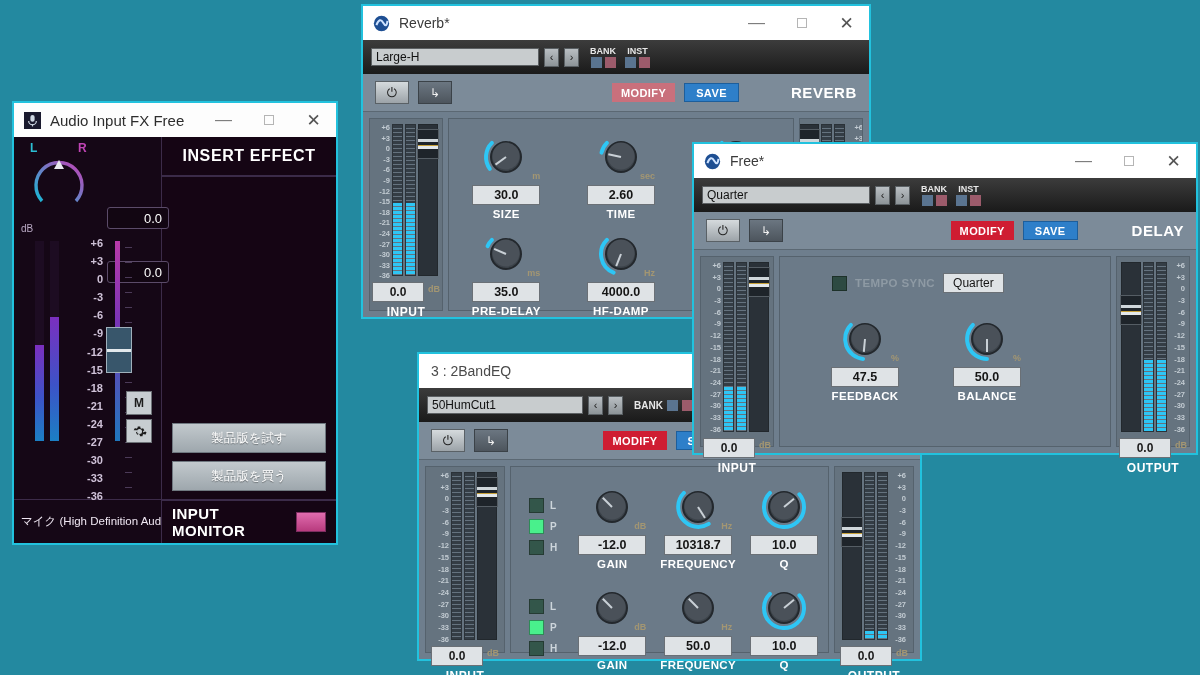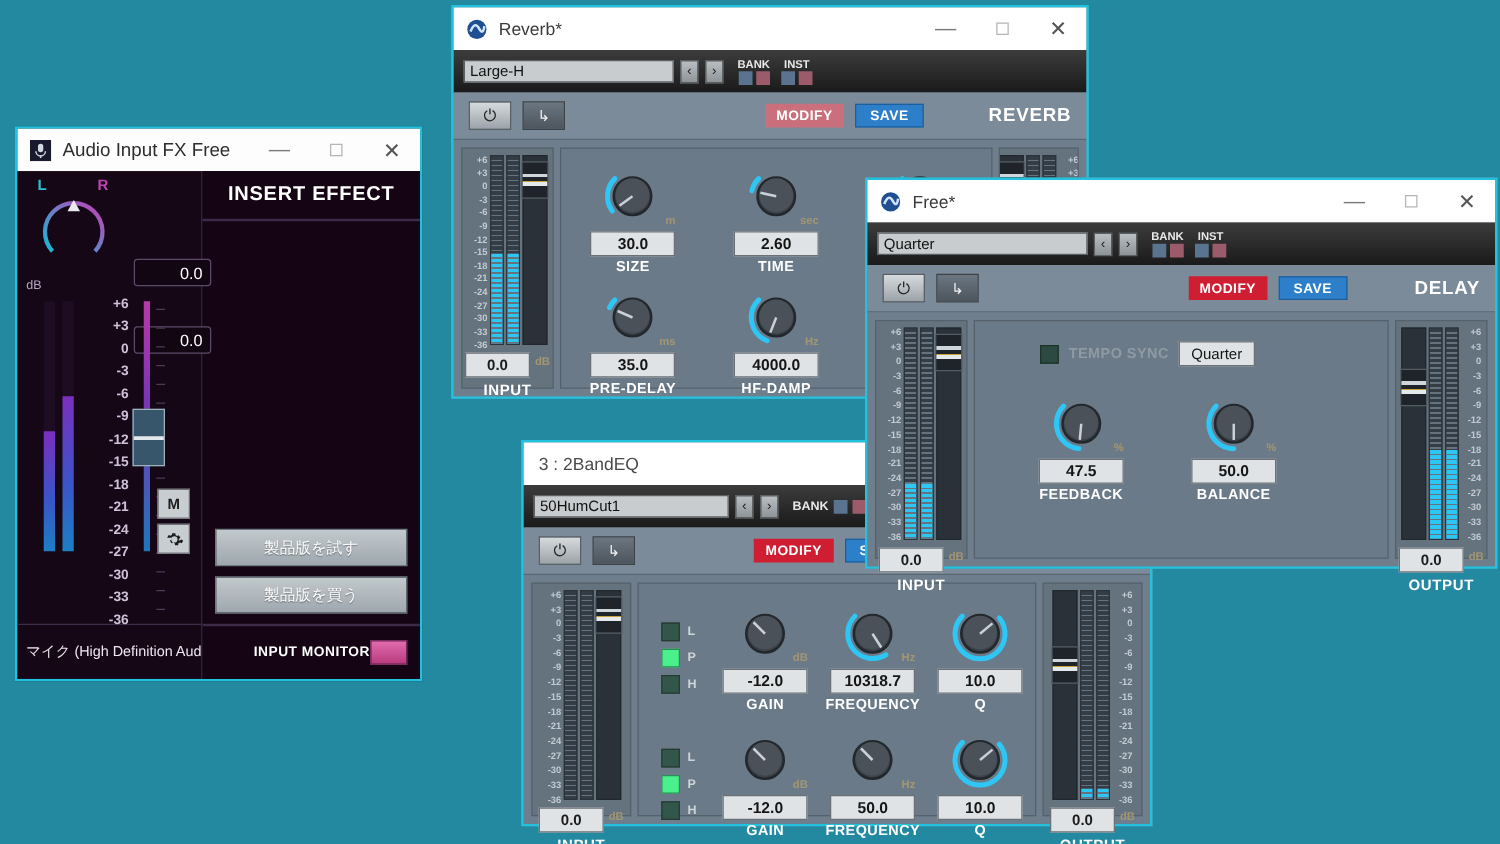--- a/index.html
+++ b/index.html
@@ -68,21 +68,21 @@
 
   .insert-hd { height:40px; display:flex; align-items:center; justify-content:center;
                color:#fff; font-weight:bold; font-size:16px; letter-spacing:.6px;
                border-bottom:2px solid #3b2b49;}
   .slots { flex:1; padding:8px 10px 0 10px; }
   .buybtn { height:30px; margin:0 0 8px 0; background:linear-gradient(to bottom,#c2c9cd,#9ea7ad);
             border:1px solid #6f7880; display:flex; align-items:center; justify-content:center;
             color:#fff; font-size:12.5px; text-shadow:0 1px 1px rgba(0,0,0,.4);}
   .immon { height:44px; border-top:2px solid #3b2b49; display:flex; align-items:center;
            padding:0 10px; }
-  .immon-lbl { flex:1; color:#fff; font-weight:bold; font-size:11px; letter-spacing:.4px;text-align:right;}
+  .immon-lbl { flex:1; color:#fff; font-weight:bold; font-size:15px; letter-spacing:.4px;}
   .immon-led { width:30px; height:20px; border:1px solid #7c2e60;
                background:linear-gradient(to bottom,#e06cae,#b83b7e); }
 
   
   .plug .titlebar { height:34px; }
   .preset-bar { height:34px; background:#1e1e1e;
                 background:linear-gradient(to bottom,#3c3c3c,#1a1a1a);
                 display:flex; align-items:center; padding:0 8px; gap:5px; }
   .preset-in { height:18px; background:#c8ccce; border:1px solid #5c6063;
                color:#111; font-size:12px; padding:0 4px; display:flex; align-items:center; }

